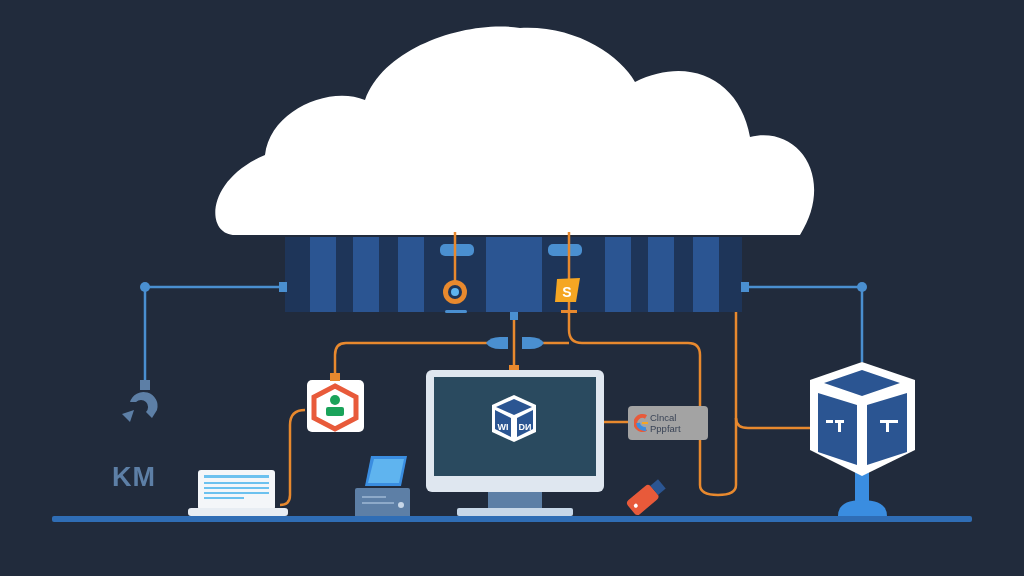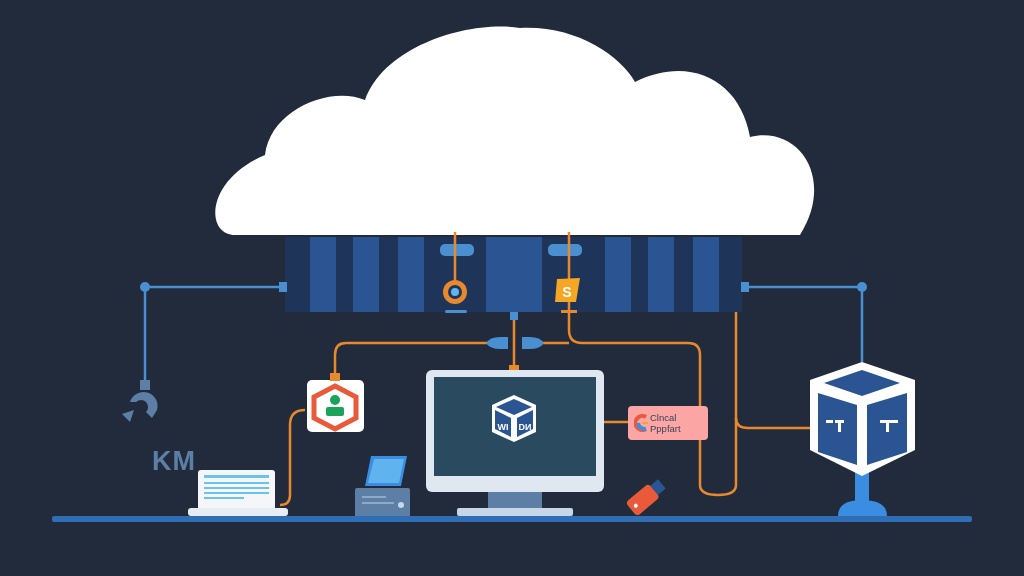--- a/index.html
+++ b/index.html
@@ -5,26 +5,26 @@
   html, body { margin: 0; padding: 0; }
   body {
     width: 1024px; height: 576px; overflow: hidden;
     background: #212b3c;
     font-family: "Liberation Sans", sans-serif;
     position: relative;
   }
   #stage { position: absolute; left: 0; top: 0; width: 1024px; height: 576px; }
   .abs { position: absolute; }
   .label-km {
-    position: absolute; left: 112px; top: 446px;
-    font-size: 27px; font-weight: bold; color: #5d7fa6; letter-spacing: 1px; margin-left: 40px;
+    position: absolute; left: 112px; top: 462px;
+    font-size: 27px; font-weight: bold; color: #5d7fa6; letter-spacing: 1px;
   }
   .badge {
     position: absolute; left: 628px; top: 406px; width: 80px; height: 34px;
-    background: #fca5a5; border-radius: 4px;
+    background: #a3a3a3; border-radius: 4px;
   }
   .badge-text {
     position: absolute; left: 22px; top: 6px;
     font-size: 9.5px; line-height: 11px; color: #3a4456;
     font-family: "Liberation Sans", sans-serif;
   }
   .monitor-label {
     font-family: "Liberation Sans", sans-serif; font-weight: bold;
   }
 </style>

